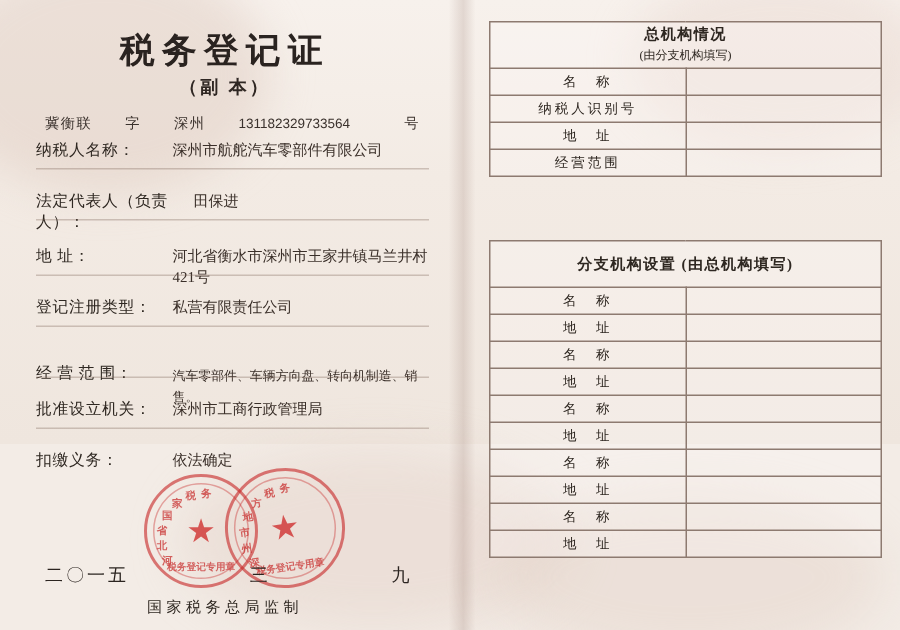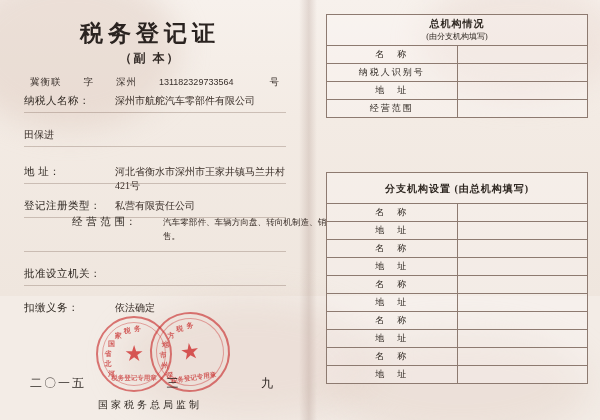--- a/index.html
+++ b/index.html
@@ -136,21 +136,21 @@
     padding:0;
   }
   .tbl td.hdr{
     height:30px;font-size:10px;font-weight:bold;letter-spacing:1px;
     line-height:13px;
   }
   .tbl td.hdr .sub{font-size:8px;font-weight:normal;letter-spacing:0;display:block;}
   .tbl td.k{width:74px;}
   .tbl td.v{width:auto;}
   #tbl-top{top:14px;}
-  #tbl-bottom{top:172px;}
+  #tbl-bottom{top:160px;}
   .tbl td.sectionhdr{
     height:30px;font-size:10px;font-weight:bold;letter-spacing:1px;line-height:13px;
   }
 </style>
 </head>
 <body>
 
 <div class="page">
   <div class="blotch b1"></div>
   <div class="blotch b2"></div>
@@ -170,44 +170,46 @@
       <span class="rl-end">号</span>
     </div>
 
     <div class="field" style="top:94px;">
       <div class="f-label">纳税人名称：</div>
       <div class="f-value">深州市航舵汽车零部件有限公司</div>
     </div>
     <div class="underline" style="top:112px;"></div>
 
     <div class="field" style="top:128px;">
+      <div class="f-label wide">法定代表人（负责人）：</div>
       <div class="f-value">田保进</div>
     </div>
     <div class="underline" style="top:146px;"></div>
 
     <div class="field" style="top:165px;">
       <div class="f-label">地    址：</div>
       <div class="f-value">河北省衡水市深州市王家井镇马兰井村421号</div>
     </div>
     <div class="underline" style="top:183px;"></div>
 
     <div class="field" style="top:199px;">
       <div class="f-label">登记注册类型：</div>
       <div class="f-value">私营有限责任公司</div>
     </div>
     <div class="underline" style="top:217px;"></div>
 
-    <div class="field" style="top:215px;margin-left:48px;">
+    <div class="field" style="top:243px;">
       <div class="f-label">经 营 范 围：</div>
       <div class="f-value small">汽车零部件、车辆方向盘、转向机制造、销售。</div>
     </div>
     <div class="underline" style="top:251px;"></div>
 
     <div class="field" style="top:267px;">
       <div class="f-label">批准设立机关：</div>
+      <div class="f-value">深州市工商行政管理局</div>
     </div>
     <div class="underline" style="top:285px;"></div>
 
     <div class="field" style="top:301px;">
       <div class="f-label">扣缴义务：</div>
       <div class="f-value">依法确定</div>
     </div>
 
     <div class="seal" id="seal-left">
       <div class="ring"></div>

